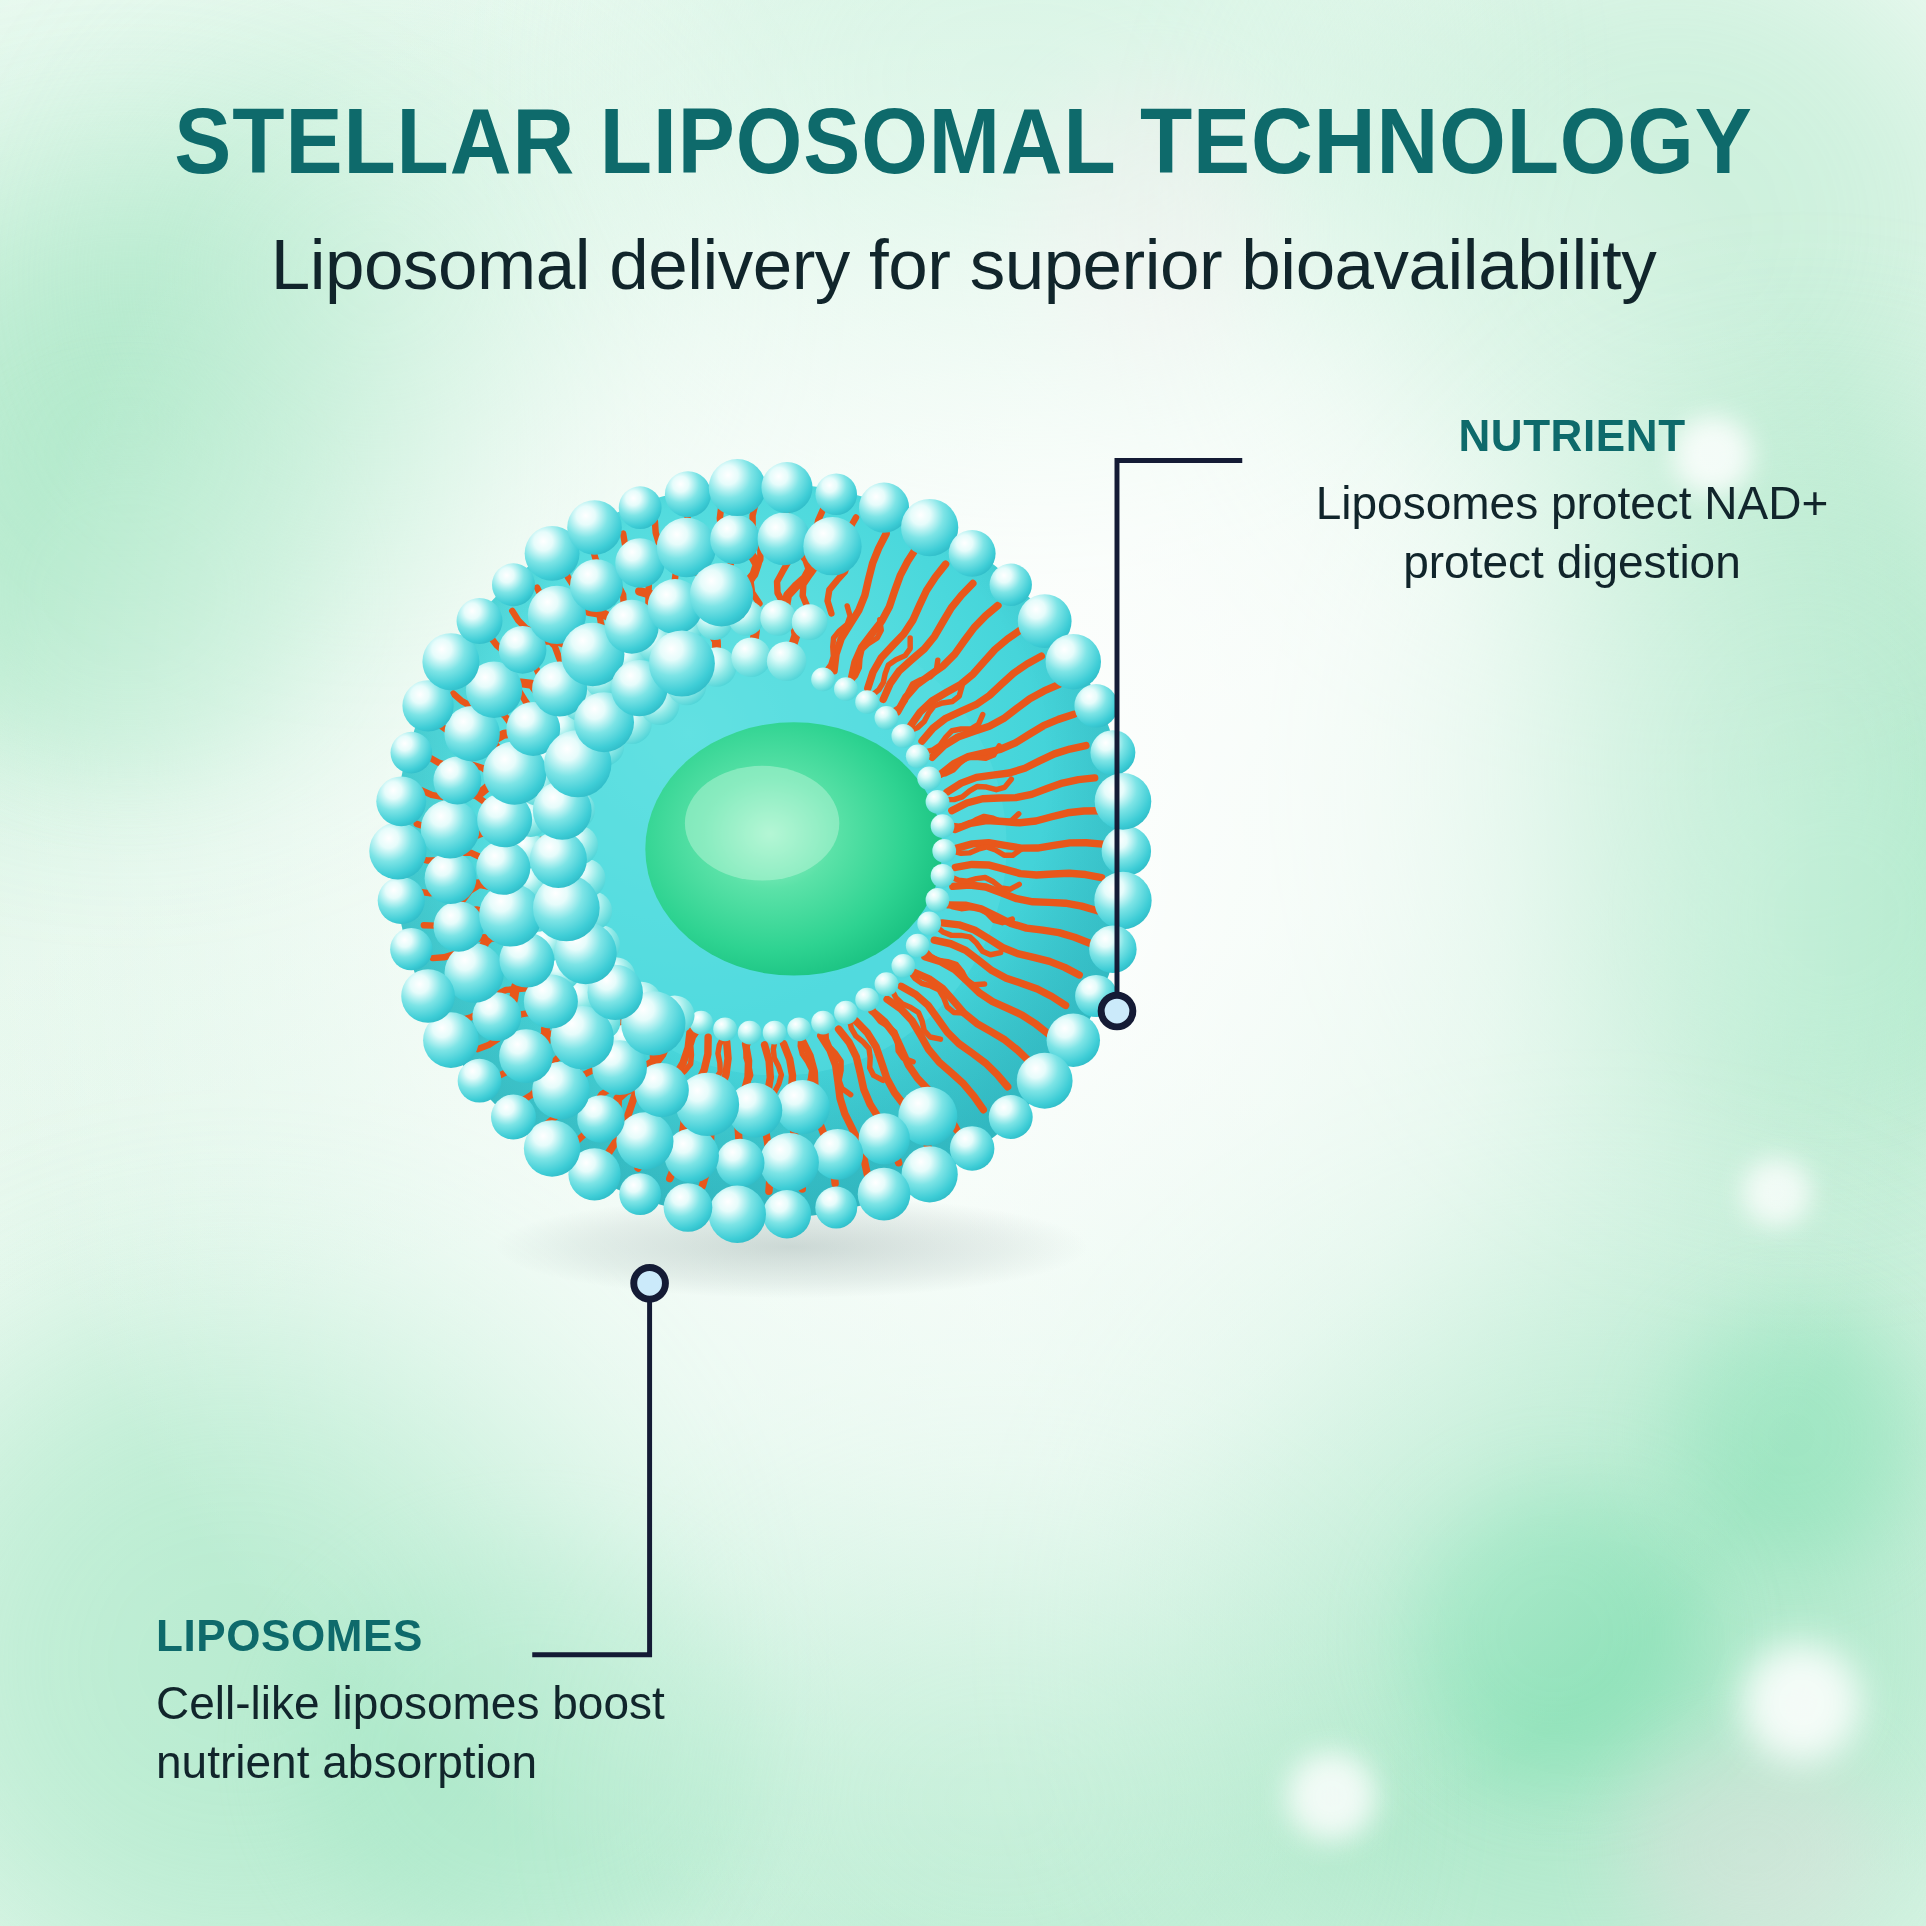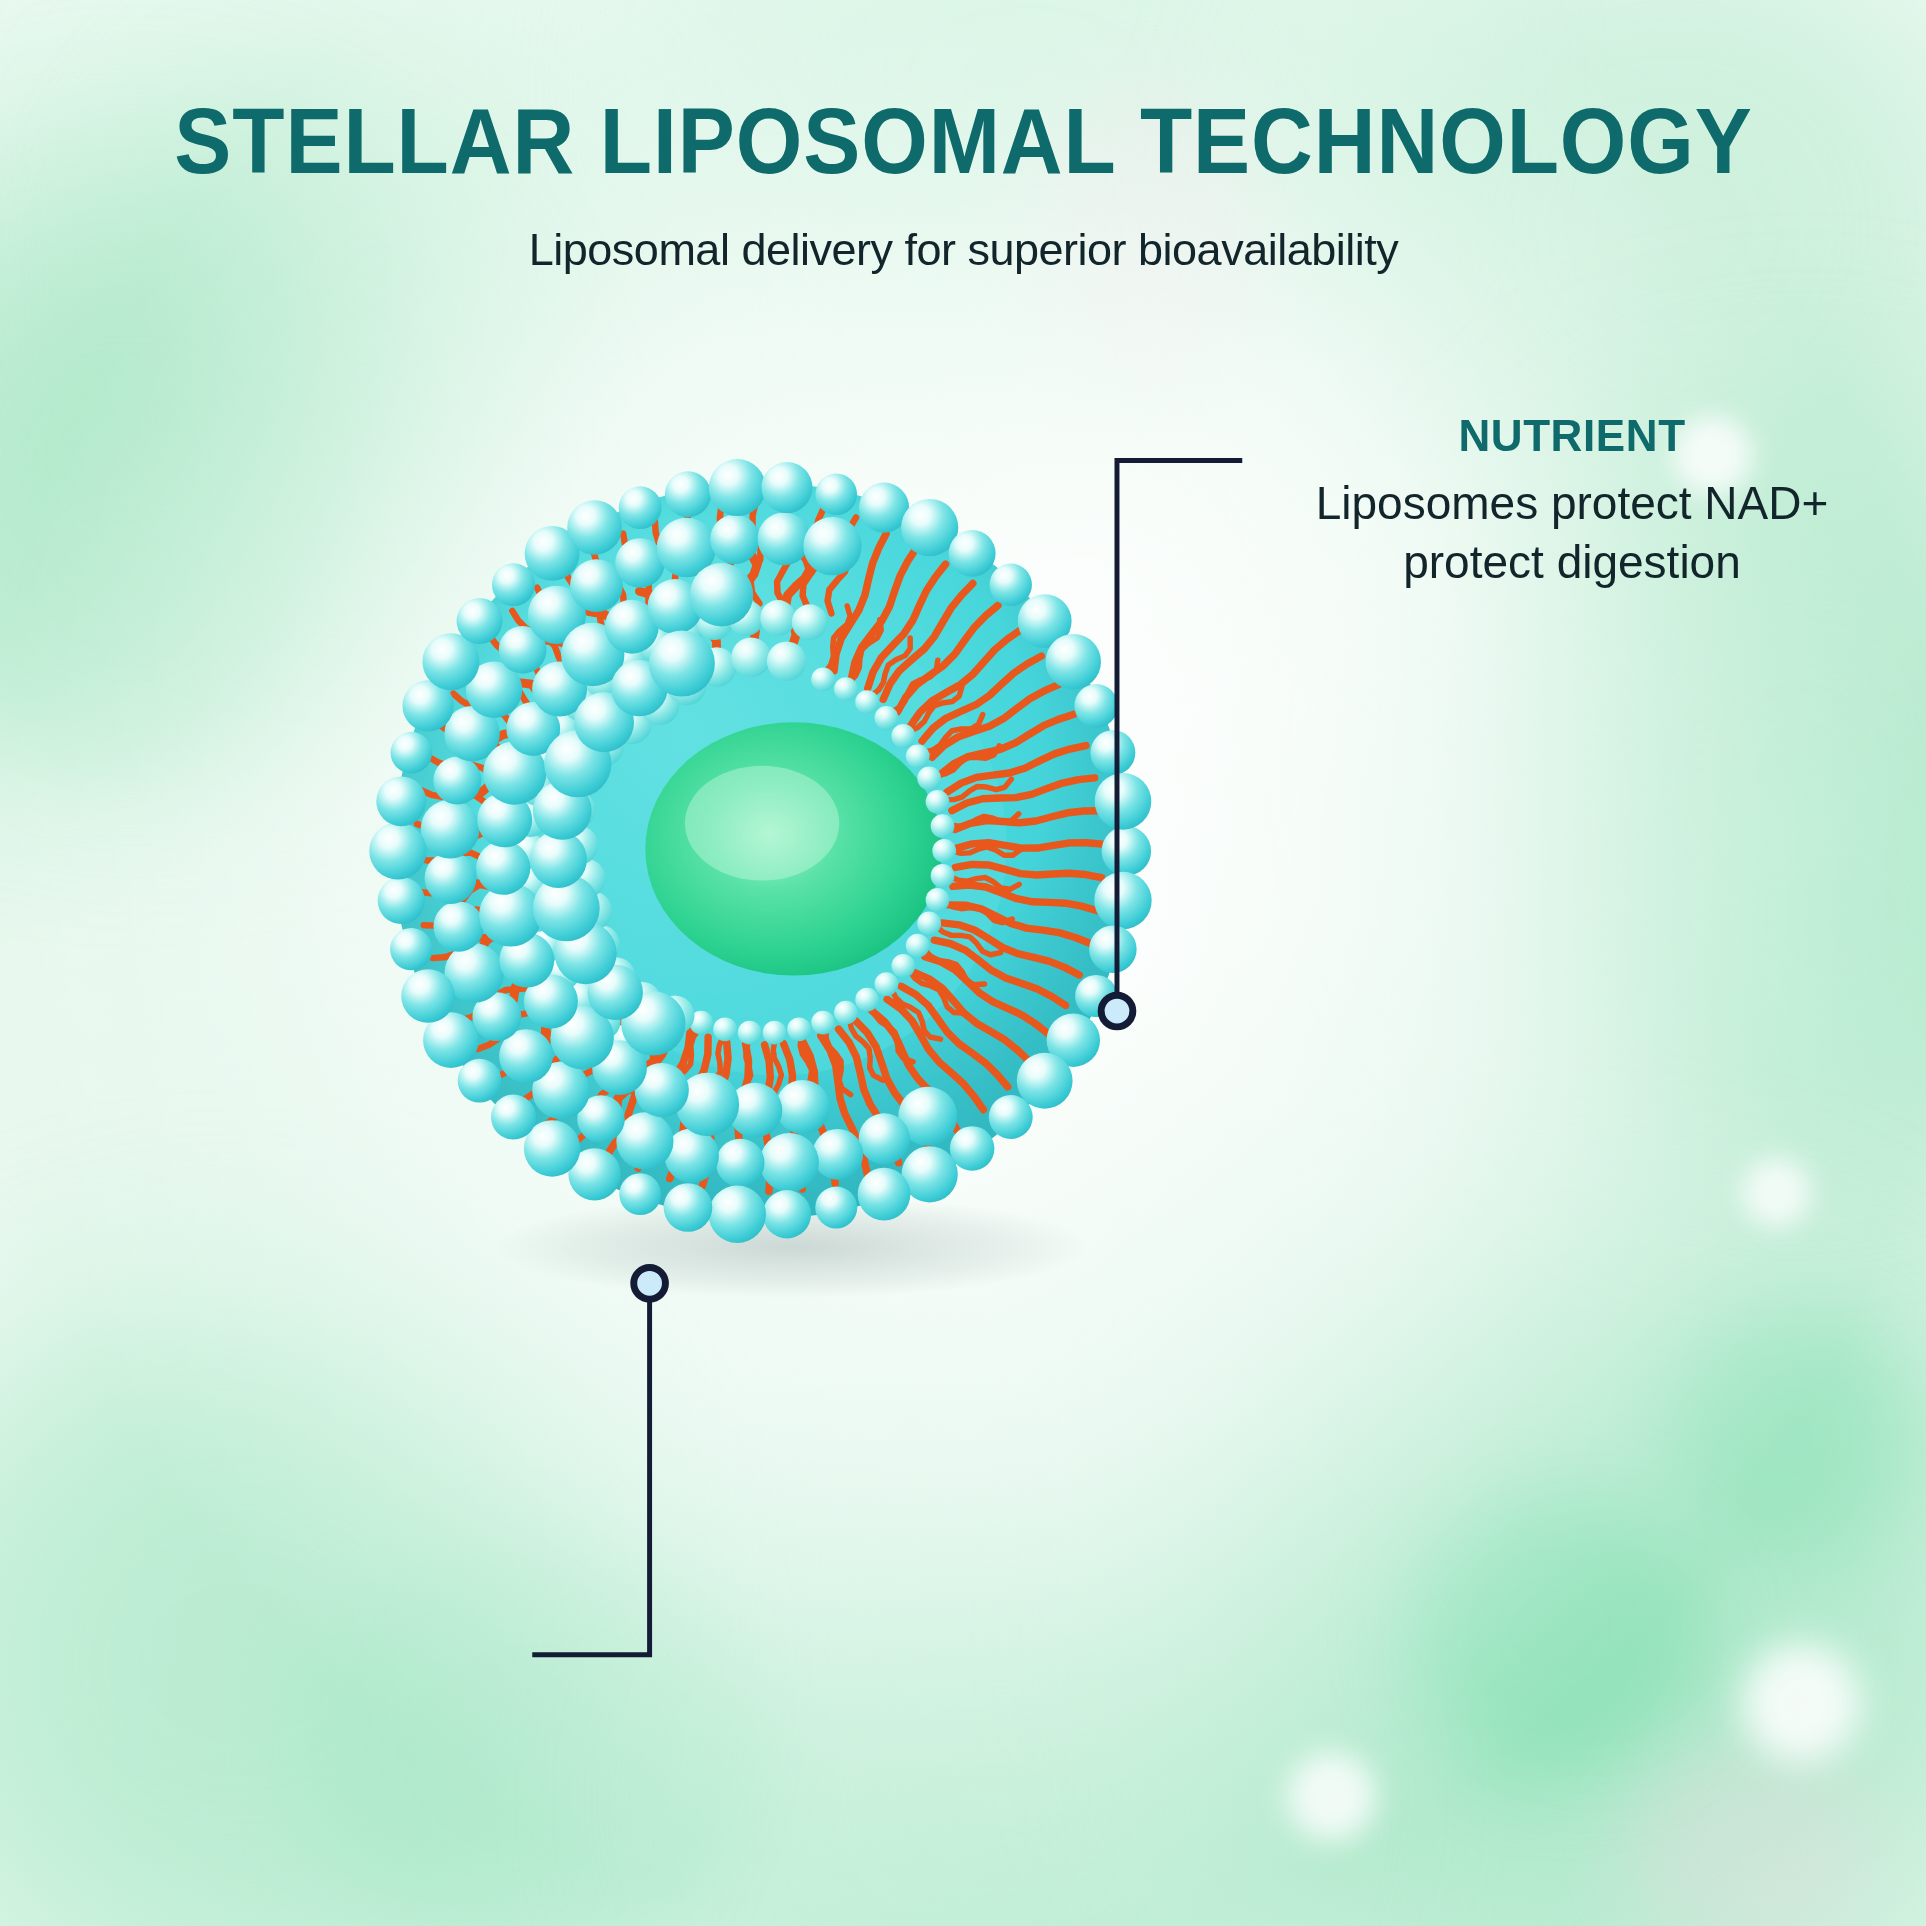--- a/index.html
+++ b/index.html
@@ -51,21 +51,21 @@
     font-family: "Liberation Sans Narrow", "Liberation Sans", sans-serif;
     font-weight: 700;
     font-size: 93px;
     letter-spacing: 1px;
     line-height: 1;
     transform: scaleX(.92);
     margin: 0;
   }
   .subtitle {
     margin: 36px 0 0 0;
-    font-size: 45px;
+    font-size: 71px;
     font-weight: 400;
     letter-spacing: -0.5px;
   }
 
   
   .callout { position: absolute; }
   .callout-title {
     font-weight: 700;
     font-size: 44px;
     letter-spacing: 0.6px;
@@ -462,15 +462,22 @@
   </div>
 
   <div class="callout" id="callout-nutrient">
     <p class="callout-title" style="color: rgb(14, 106, 107);">NUTRIENT</p>
     <p class="callout-body" style="color: rgb(17, 37, 43);">
       <span>Liposomes protect NAD+</span><br>
       <span>protect digestion</span>
     </p>
   </div>
 
+  <div class="callout" id="callout-liposomes">
+    <p class="callout-title" style="color: rgb(14, 106, 107);">LIPOSOMES</p>
+    <p class="callout-body" style="color: rgb(17, 37, 43);">
+      <span>Cell-like liposomes boost</span><br>
+      <span>nutrient absorption</span>
+    </p>
+  </div>
 
 </div>
 
 
 </body></html>

